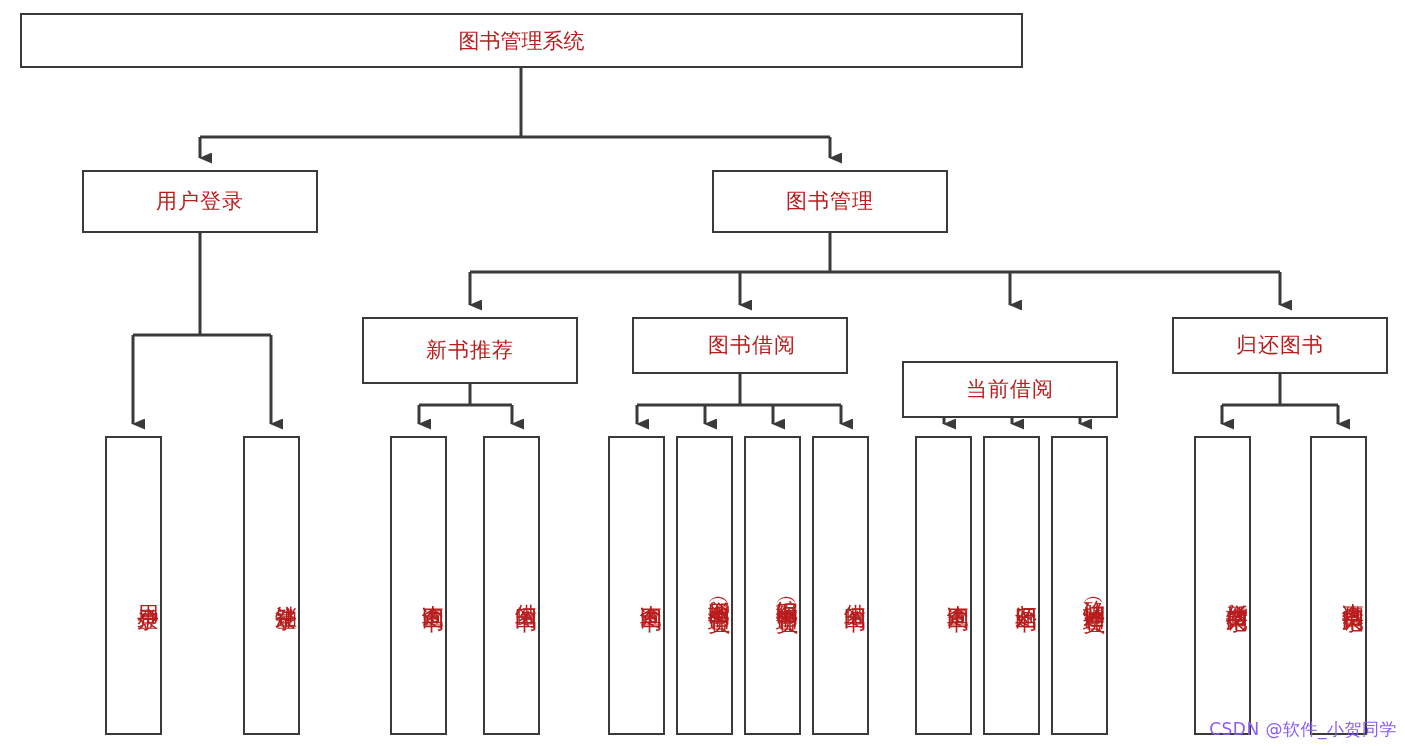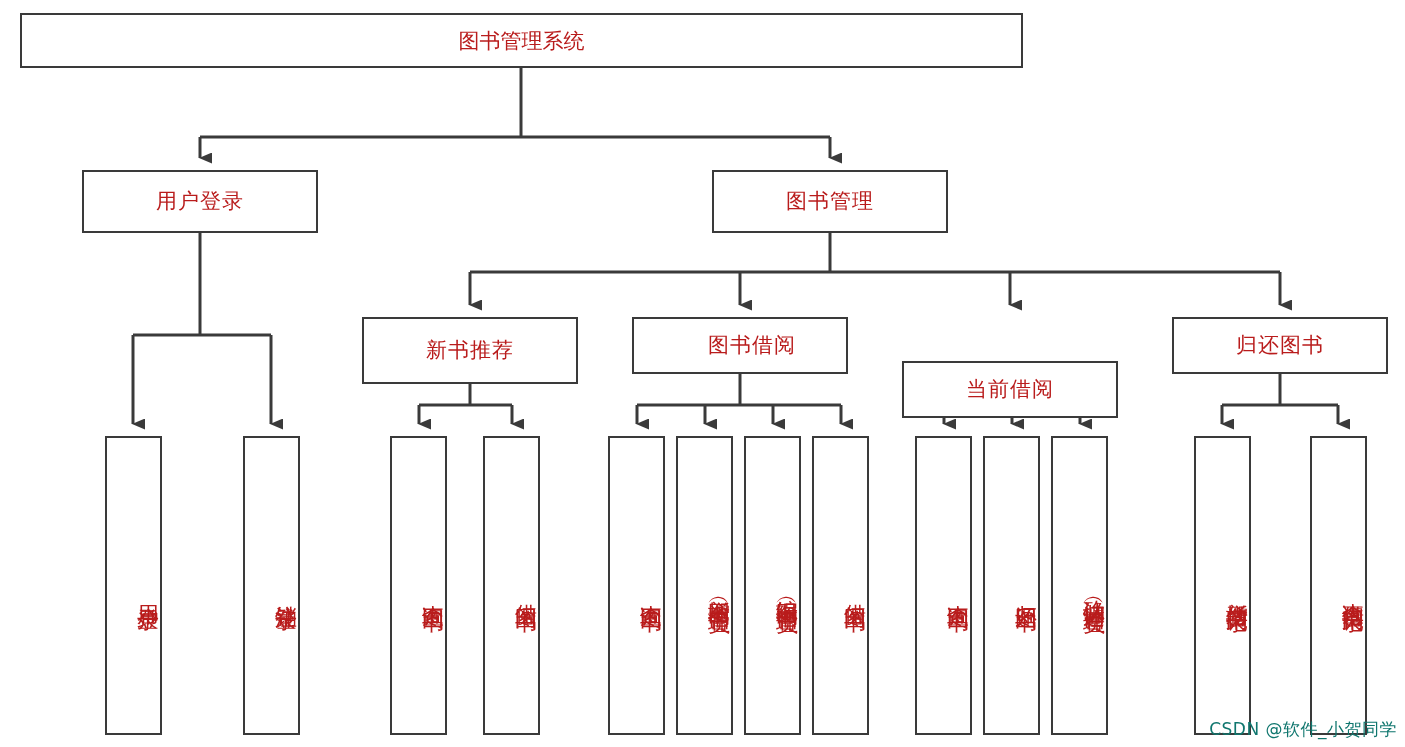--- a/index.html
+++ b/index.html
@@ -53,21 +53,21 @@
   }
   .node-label {
     display: block;
     white-space: pre;
   }
   .watermark {
     position: absolute;
     right: 8px;
     bottom: 6px;
     font-size: 17px;
-    color: #0f766e;
+    color: #8b5cf6;
     letter-spacing: 0.5px;
     z-index: 5;
     white-space: nowrap;
   }
 </style>
 </head>
 <body>
 
 <div id="canvas">
 

